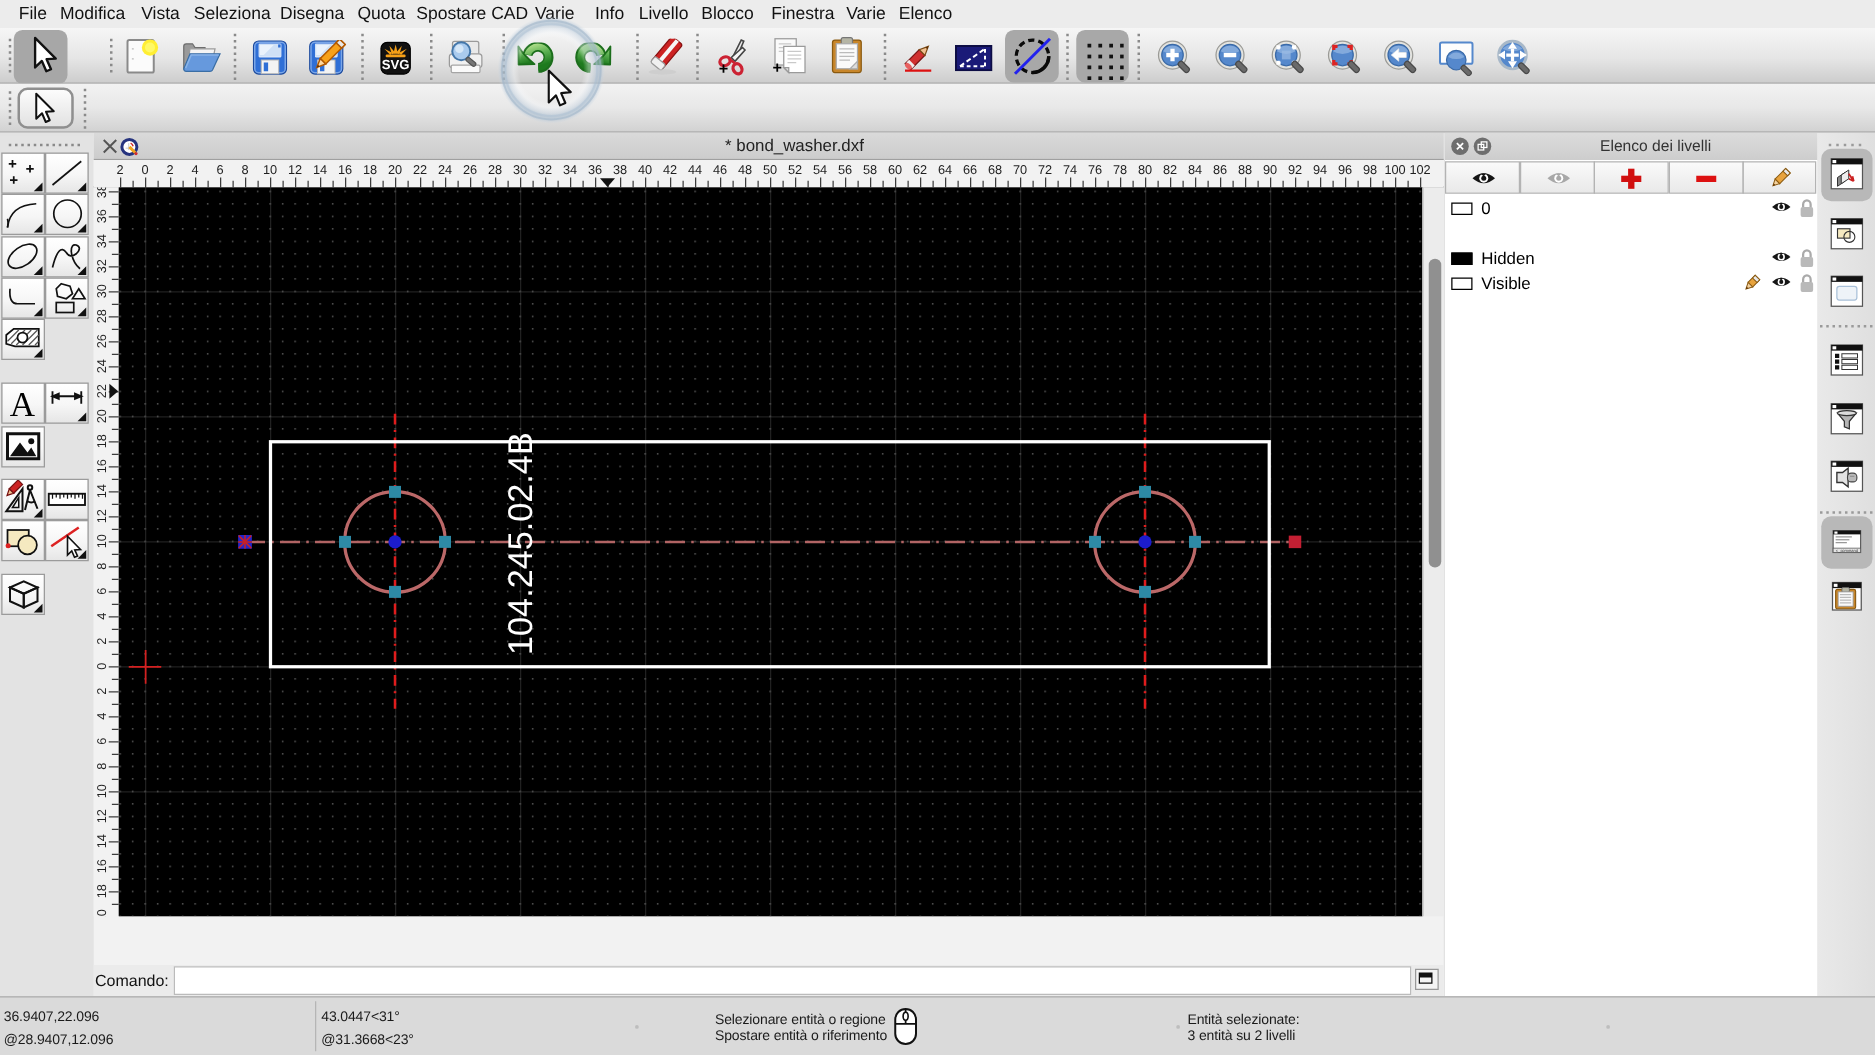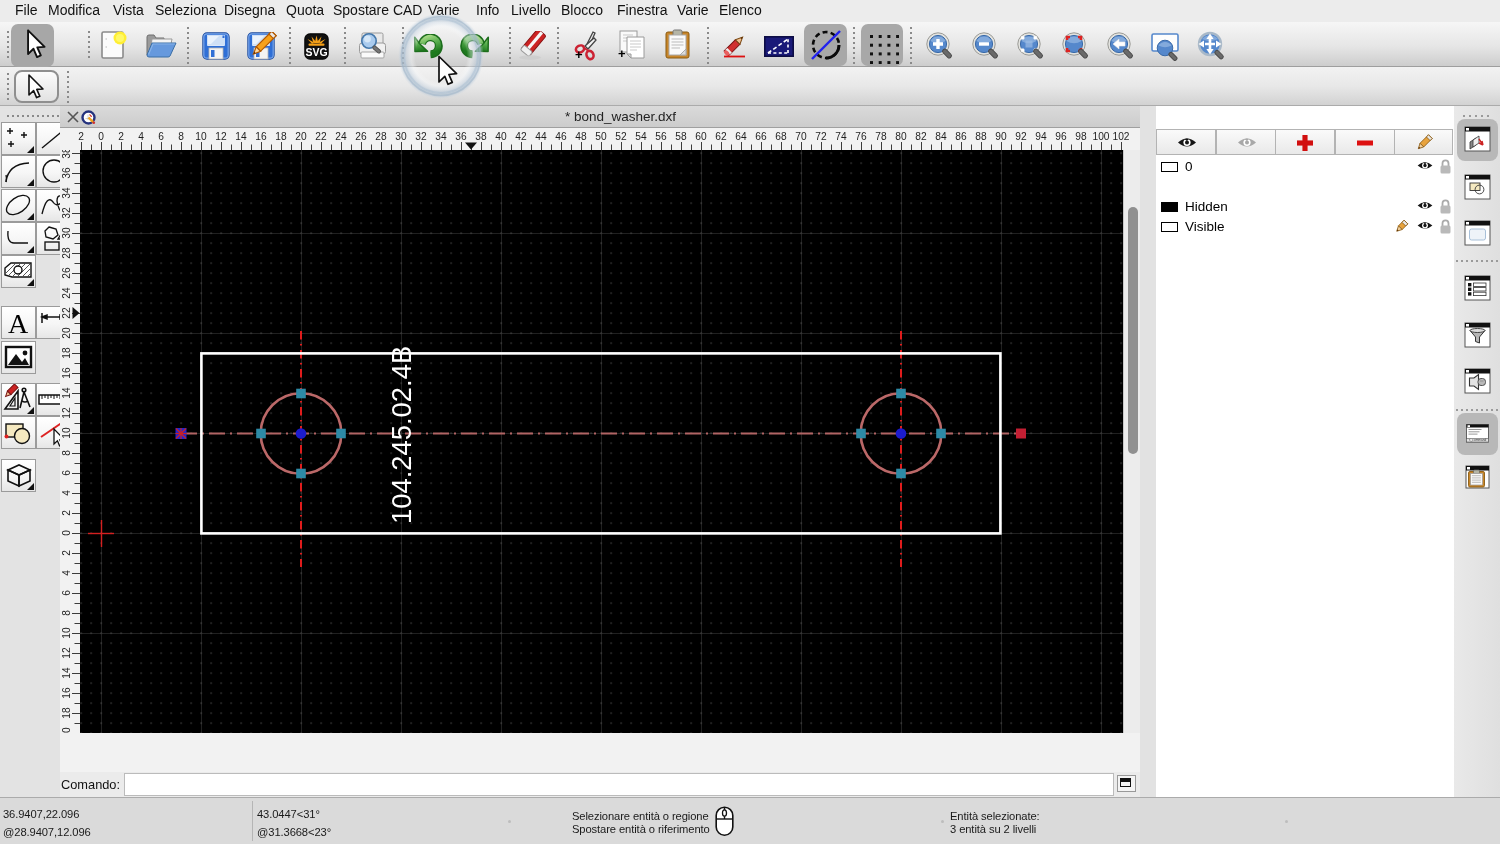--- a/index.html
+++ b/index.html
@@ -5,21 +5,21 @@
 .abs{position:absolute}
 #app{position:relative;width:1500px;height:844px}
 #menubar{position:absolute;left:0;top:0;width:1500px;height:22px;background:#ececec;font-size:14px;color:#111;z-index:30}
 #menubar span{position:absolute;top:2px;white-space:pre}
 #tb1{position:absolute;left:0;top:22px;width:1500px;height:45px;background:linear-gradient(#f6f6f6,#e6e6e6 55%,#cdcdcd);border-bottom:1px solid #9e9e9e;z-index:20}
 #tb2{position:absolute;left:0;top:67px;width:1500px;height:39px;background:linear-gradient(#f2f2f2,#e8e8e8 50%,#d2d2d2);border-bottom:1px solid #ababab;z-index:20}
 #palette{position:absolute;left:0;top:109px;width:75px;height:688px;background:#e3e3e3}
 .pbtn{position:absolute;width:35px;height:33px;background:linear-gradient(#ffffff,#f6f6f6 55%,#e6e6e6);border:1px solid #9b9b9b}
 .pbtn svg{position:absolute;left:0;top:0}
 .tri{position:absolute;right:1px;bottom:1px;width:0;height:0;border-left:7px solid transparent;border-bottom:7px solid #111}
-#mdi{position:absolute;left:60px;top:106px;width:1080px;height:691px;background:#f2f2f2}
+#mdi{position:absolute;left:75px;top:106px;width:1080px;height:691px;background:#f2f2f2}
 #mdititle{position:absolute;left:0;top:0;width:1080px;height:22px;background:linear-gradient(#dadada,#cccccc);border-bottom:1px solid #9f9f9f;font-size:13.5px;color:#222}
 #hruler{position:absolute;left:0;top:22px;width:1080px;height:22px;background:#f2f2f2;border-bottom:1px solid #888}
 #vruler{position:absolute;left:0;top:44px;width:20px;height:583px;background:#f2f2f2}
 #cv{position:absolute;left:20px;top:44px;width:1043px;height:583px;background:#000}
 #vsb{position:absolute;left:1063px;top:44px;width:17px;height:583px;background:#ececec;border-left:1px solid #c9c9c9}
 #hsb{position:absolute;left:0;top:627px;width:1080px;height:15px;background:#ececec;border-top:1px solid #c9c9c9}
 #hist{position:absolute;left:0;top:642px;width:1080px;height:23px;background:#fff;border-top:1px solid #919191;border-bottom:1px solid #cfcfcf;font-size:13.5px;color:#111}
 #cmdrow{position:absolute;left:0;top:666px;width:1080px;height:25px;background:#ebebeb;font-size:13.5px;color:#111}
 #rpanel{position:absolute;left:1156px;top:106px;width:298px;height:691px;background:#fff}
 #rpt{position:absolute;left:0;top:0;width:298px;height:22px;background:linear-gradient(#dcdcdc,#cdcdcd);font-size:13px;color:#333}
@@ -907,20 +907,32 @@
       </div>
       <div id="cmdrow">
         <span class="abs" style="left:1px;top:5px;font-size:12.8px">Comando:</span>
         <div class="abs" style="left:64px;top:1px;width:990px;height:23px;background:#fff;border:1px solid #bbb"></div>
         <div class="abs" style="left:1057px;top:3px;width:19px;height:17px;background:#f4f4f4;border:1px solid #999">
           <div class="abs" style="left:2px;top:2px;width:11px;height:9px;border:1.5px solid #111;border-top:4px solid #111"></div>
         </div>
       </div>
     </div>
 <div id="rpanel">
+      <div id="rpt">
+        <span class="abs" style="left:124px;top:4px;font-size:12.5px">Elenco dei livelli</span>
+        <div class="abs" style="left:5px;top:4px;width:14px;height:14px;border-radius:7px;background:#6e6e6e"></div>
+        <svg class="abs" style="left:5px;top:4px" width="14" height="14">
+          <path d="M4.5 4.5 L9.5 9.5 M9.5 4.5 L4.5 9.5" stroke="#fff" stroke-width="1.4"></path>
+        </svg>
+        <div class="abs" style="left:23px;top:4px;width:14px;height:14px;border-radius:7px;background:#6e6e6e"></div>
+        <svg class="abs" style="left:23px;top:4px" width="14" height="14">
+          <rect x="3.5" y="5.5" width="4.5" height="4.5" fill="none" stroke="#fff"></rect>
+          <rect x="6" y="3.5" width="4.5" height="4.5" fill="none" stroke="#fff"></rect>
+        </svg>
+      </div>
       <div class="abs" style="left:0px;top:23px;width:60px;height:26px;background:linear-gradient(#fafafa,#e9e9e9);border:1px solid #b3b3b3">
         <span class="abs" style="left:19px;top:5px"><svg width="22" height="15">
             <path d="M2 7.5 Q11 -0.5 20 7.5 Q11 15.5 2 7.5 Z" fill="#151515"></path>
             <circle cx="11" cy="7.5" r="3.6" fill="#fff"></circle>
             <circle cx="11" cy="7.5" r="2" fill="#151515"></circle>
             <path d="M8.5 4.2 A4 3 0 0 1 13 4.0 L 11 6 Z" fill="#151515"></path>
           </svg></span>
       </div>
       <div class="abs" style="left:59.6px;top:23px;width:60px;height:26px;background:linear-gradient(#fafafa,#e9e9e9);border:1px solid #b3b3b3">
         <span class="abs" style="left:19px;top:5px"><svg width="22" height="15">

